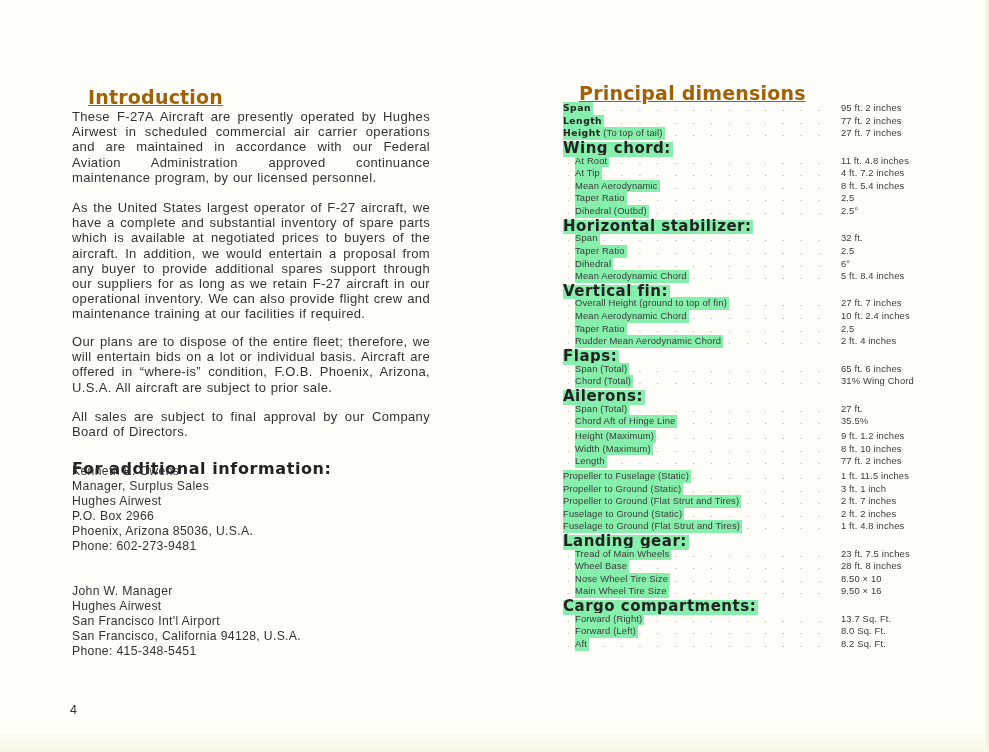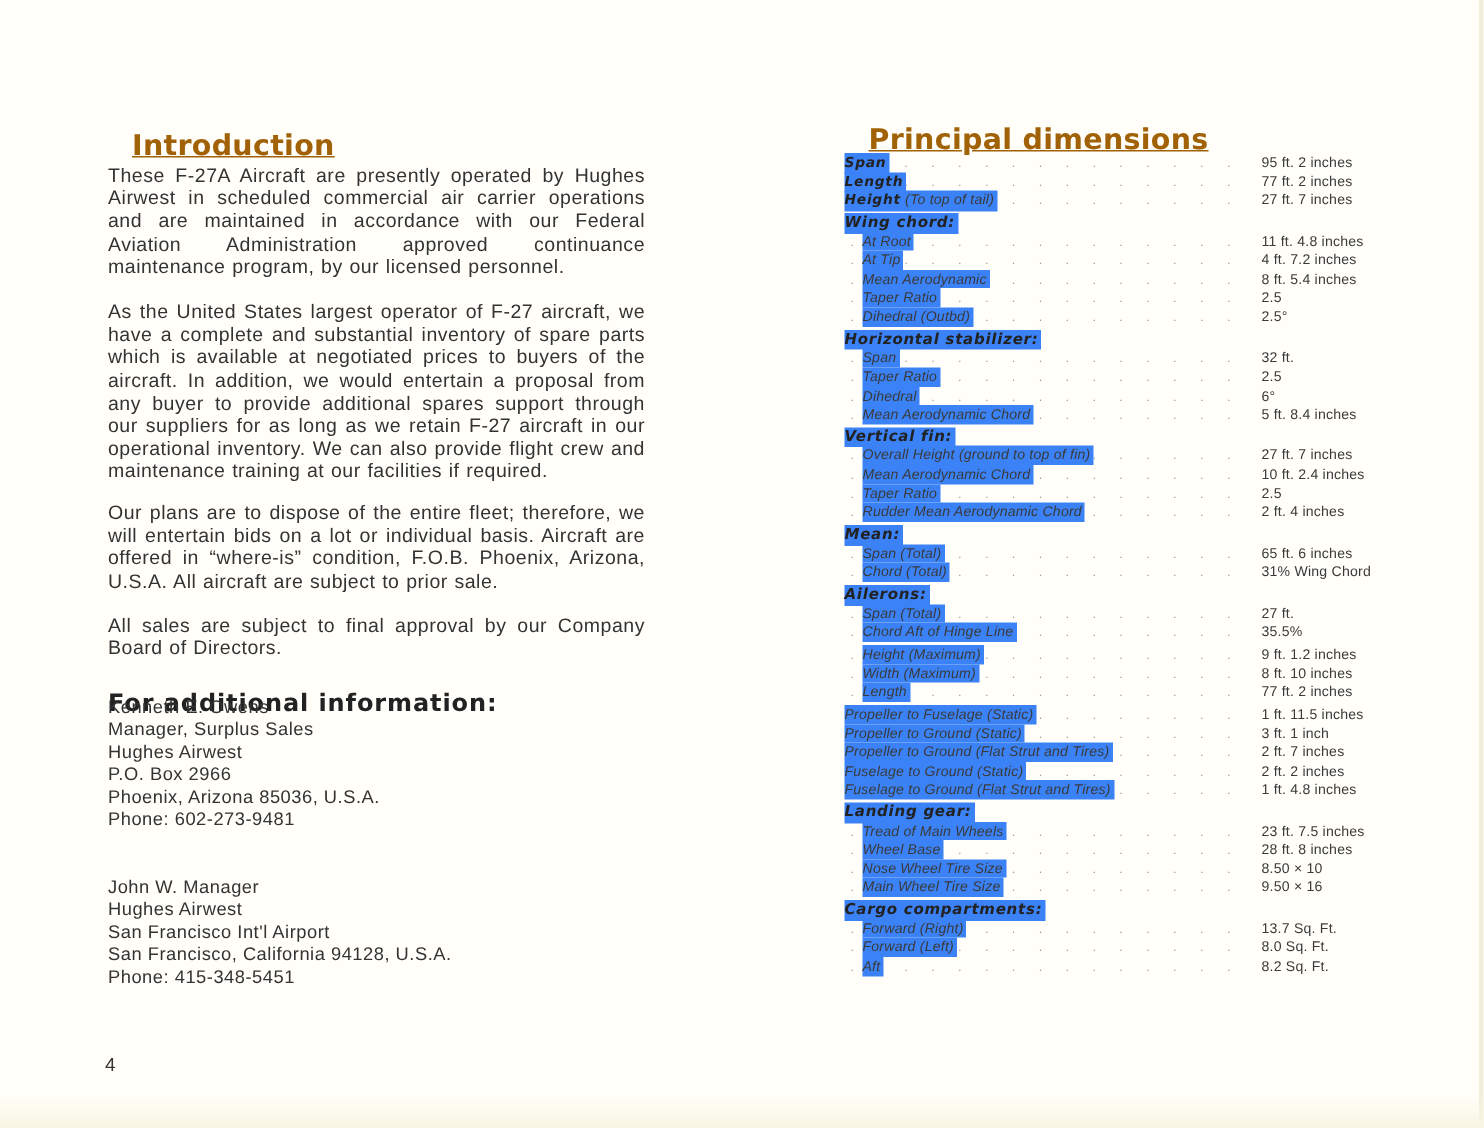--- a/index.html
+++ b/index.html
@@ -49,31 +49,31 @@
   }
 
   
   .right { position: absolute; left: 563px; top: 66px; width: 365px; }
   .dim-title { position: absolute; left: 0; top: 0; }
   .specs { position: absolute; left: 0; top: 36px; width: 365px; }
   .row {
     position: relative; height: 12.6px; font-size: 9.4px; line-height: 12.6px;
     color: #3a3a3a; letter-spacing: 0.15px;
   }
-  .row .lab { position: absolute; left: 0; white-space: nowrap; background: #3b82f6; padding-right: 2px; z-index: 1; font-style: italic; }
+  .row .lab { position: absolute; left: 0; white-space: nowrap; background: #86efac; padding-right: 2px; z-index: 1; }
   .row.sub .lab { left: 12px; }
   .row .lab b { font-family: "DejaVu Sans", sans-serif; font-weight: bold; font-size: 9.2px; color: #222; letter-spacing: 0.5px; }
   .row .dots {
     position: absolute; left: 4px; width: 266px; top: 0;
     overflow: hidden; white-space: nowrap; color: #9a9a9a;
     letter-spacing: 6.6px; font-size: 8.5px;
   }
   .row .val { position: absolute; left: 278px; white-space: nowrap; }
   .row.head { margin-top: 0; }
-  .row.head .lab b { font-size: 10px; }
+  .row.head .lab b { font-size: 15px; }
   .gap { height: 2.2px; }
 </style>
 </head>
 <body>
 
 <div class="right-edge"></div>
 <div class="page-shadow"></div>
 
 <section class="left">
   <h1 class="intro-title">Introduction</h1>
@@ -194,21 +194,21 @@
         <span class="lab"><span>Taper Ratio</span></span>
         <span class="val">2.5</span>
       </div>
       <div class="row sub">
         <span class="dots">. . . . . . . . . . . . . . . . . . . . . . . . . . . . . . . . . . . . . . . . . .</span>
         <span class="lab"><span>Rudder Mean Aerodynamic Chord</span></span>
         <span class="val">2 ft. 4 inches</span>
       </div>
       <div class="gap"></div>
       <div class="row head">
-        <span class="lab"><b>Mean:</b></span>
+        <span class="lab"><b>Flaps:</b></span>
       </div>
       <div class="row sub">
         <span class="dots">. . . . . . . . . . . . . . . . . . . . . . . . . . . . . . . . . . . . . . . . . .</span>
         <span class="lab"><span>Span (Total)</span></span>
         <span class="val">65 ft. 6 inches</span>
       </div>
       <div class="row sub">
         <span class="dots">. . . . . . . . . . . . . . . . . . . . . . . . . . . . . . . . . . . . . . . . . .</span>
         <span class="lab"><span>Chord (Total)</span></span>
         <span class="val">31% Wing Chord</span>

